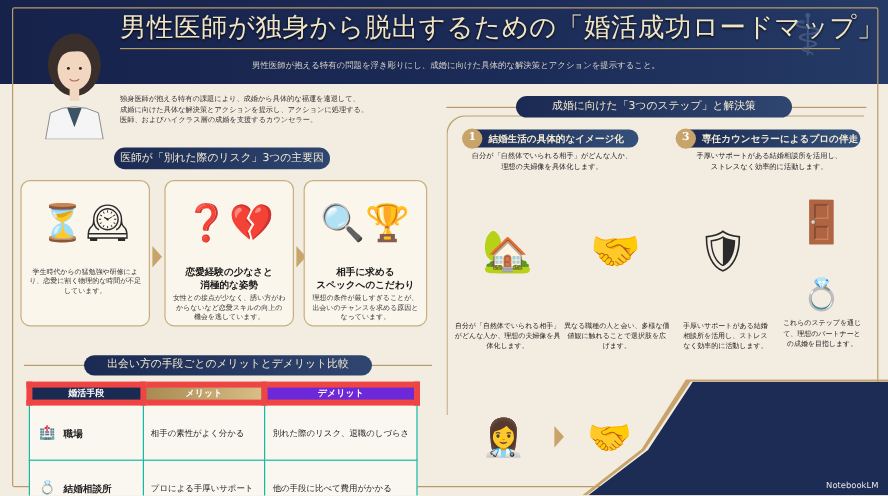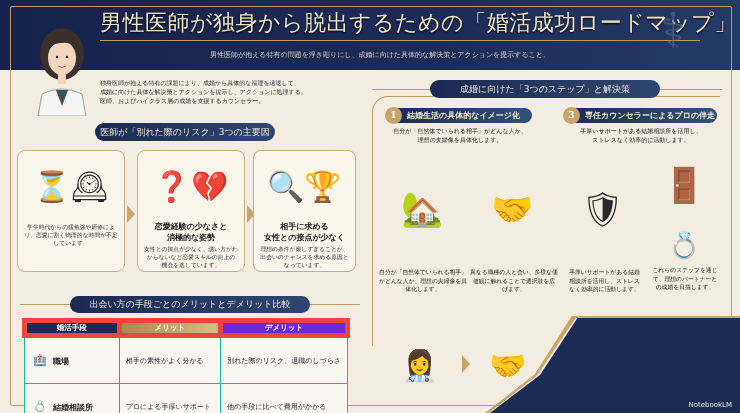--- a/index.html
+++ b/index.html
@@ -89,21 +89,21 @@
     <div>恋愛経験の少なさと</div>
       <div>消極的な姿勢</div>
   </div>
   <div class="ctext">女性との接点が少なく、誘い方がわからないなど恋愛スキルの向上の機会を逃しています。</div>
 </div>
 <div class="arrow" style="left:247px"></div>
 <div class="card" style="left:253px;width:103px">
   <div class="art">🔍🏆</div>
   <div class="ctitle">
     <div>相手に求める</div>
-      <div>女性との接点が少なく</div>
+      <div>スペックへのこだわり</div>
   </div>
   <div class="ctext">理想の条件が厳しすぎることが、出会いのチャンスを求める原因となっています。</div>
 </div>
 
 <div class="section-rule" style="left:20px;top:304px;width:340px"></div>
 <div class="pill pill-compare">出会い方の手段ごとのメリットとデメリット比較</div>
 <table class="cmp">
   <thead>
     <tr>
       <th class="h0">婚活手段</th>

